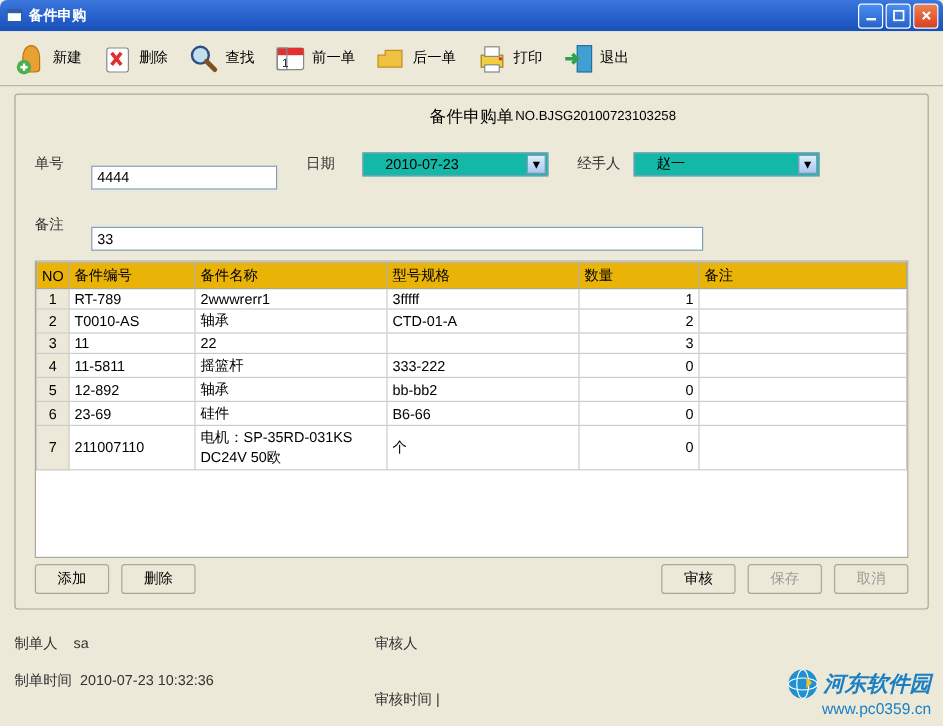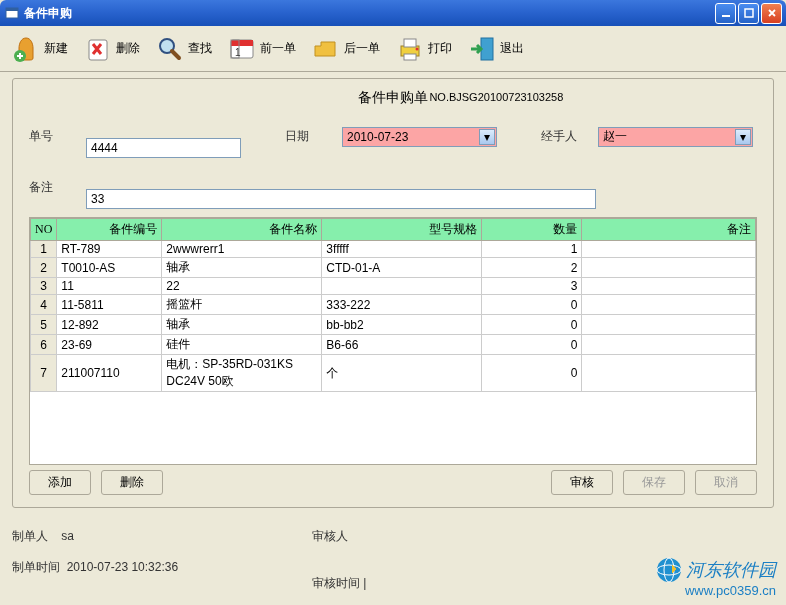--- a/index.html
+++ b/index.html
@@ -17,29 +17,29 @@
     .toolbar { height: 46px; background: #ece9d8; border-bottom: 1px solid #aca899; display: flex; align-items: center; padding: 2px 4px; gap: 2px; }
     .tool-btn { display: flex; align-items: center; padding: 2px 5px; gap: 2px; border: 1px solid transparent; cursor: pointer; }
     .tool-icon { width: 32px; height: 32px; display: flex; align-items: center; justify-content: center; }
     
     .content { padding: 6px 12px; background: #ece9d8; }
     .panel { background: #ece9d8; border: 1px solid #aca899; border-radius: 3px; padding: 10px 16px 12px; }
     
     .form-title { text-align: center; font-size: 14px; margin-bottom: 4px; position: relative; }
     .form-no { position: absolute; left: 55%; top: 2px; font-size: 11px; }
     
-    .form-row { display: flex; align-items: center; gap: 12px; margin: 8px 0; }
+    .form-row { display: flex; align-items: center; gap: 2px; margin: 8px 0; }
     .form-label { width: 45px; text-align: left; color: #333; }
     .form-input { background: white; border: 1px solid #7f9db9; height: 20px; padding: 1px 4px; font-size: 12px; font-family: inherit; margin-top: 23px; }
-    .form-combo { background: #fca5a5; border: 1px solid #7f9db9; height: 20px; padding: 0 4px; display: flex; align-items: center; position: relative; }
+    .form-combo { background: #14b8a6; border: 1px solid #7f9db9; height: 20px; padding: 0 18px; display: flex; align-items: center; position: relative; }
     .combo-arrow { position: absolute; right: 1px; top: 1px; width: 16px; height: 16px; background: linear-gradient(to bottom, #dcecfc, #a9c8ef); border: 1px solid #7f9db9; display: flex; align-items: center; justify-content: center; }
     
     .table-container { background: white; border: 1px solid #aca899; margin-top: 8px; height: 248px; overflow: auto; }
     table { border-collapse: collapse; width: 100%; font-size: 12px; }
-    th { background: #86efac; border: 1px solid #aca899; padding: 2px 4px; text-align: right; font-weight: normal; height: 18px; font-family: Liberation Serif, serif; }
+    th { background: #eab308; border: 1px solid #aca899; padding: 2px 4px; text-align: left; font-weight: normal; height: 18px; }
     td { border: 1px solid #ccc; padding: 1px 4px; height: 16px; background: white; }
     td.row-no { background: #ece9d8; text-align: center; width: 22px; }
     td.num { text-align: right; }
     
     .btn-row { display: flex; gap: 10px; margin-top: 5px; }
     .btn { background: #ece9d8; border: 1px solid #aca899; border-radius: 3px; padding: 3px 18px; font-size: 12px; cursor: pointer; font-family: inherit; }
     .btn:disabled { color: #999; cursor: default; }
     .spacer { flex: 1; }
     
     .footer { padding: 10px 12px; background: #ece9d8; display: flex; position: relative; }
@@ -281,21 +281,21 @@
     <div class="footer-line">
       <span>审核人</span>&nbsp;
       <span></span>
     </div>
     <div class="footer-line" style="margin-top:30px">
       <span>审核时间</span>&nbsp;|
       <span></span>
     </div>
   </div>
   <div class="watermark">
-    <div style="font-size:18px;font-weight:normal;font-style:italic;color:#1b7fc4;display:flex;align-items:center;justify-content:flex-end;gap:4px">
+    <div style="font-size:18px;font-weight:bold;font-style:italic;color:#1b7fc4;display:flex;align-items:center;justify-content:flex-end;gap:4px">
       <svg width="26" height="26" viewBox="0 0 26 26">
           <circle cx="13" cy="13" r="12" fill="#2090d0"></circle>
           <ellipse cx="13" cy="13" rx="12" ry="5" fill="none" stroke="#fff"></ellipse>
           <ellipse cx="13" cy="13" rx="5" ry="12" fill="none" stroke="#fff"></ellipse>
           <path d="M16 8 L20 12 L16 16" fill="#f0c030" stroke="#f0c030"></path>
         </svg>
       <span>河东软件园</span>
     </div>
     <div style="color:#1b7fc4;font-size:13px">www.pc0359.cn</div>
   </div>

